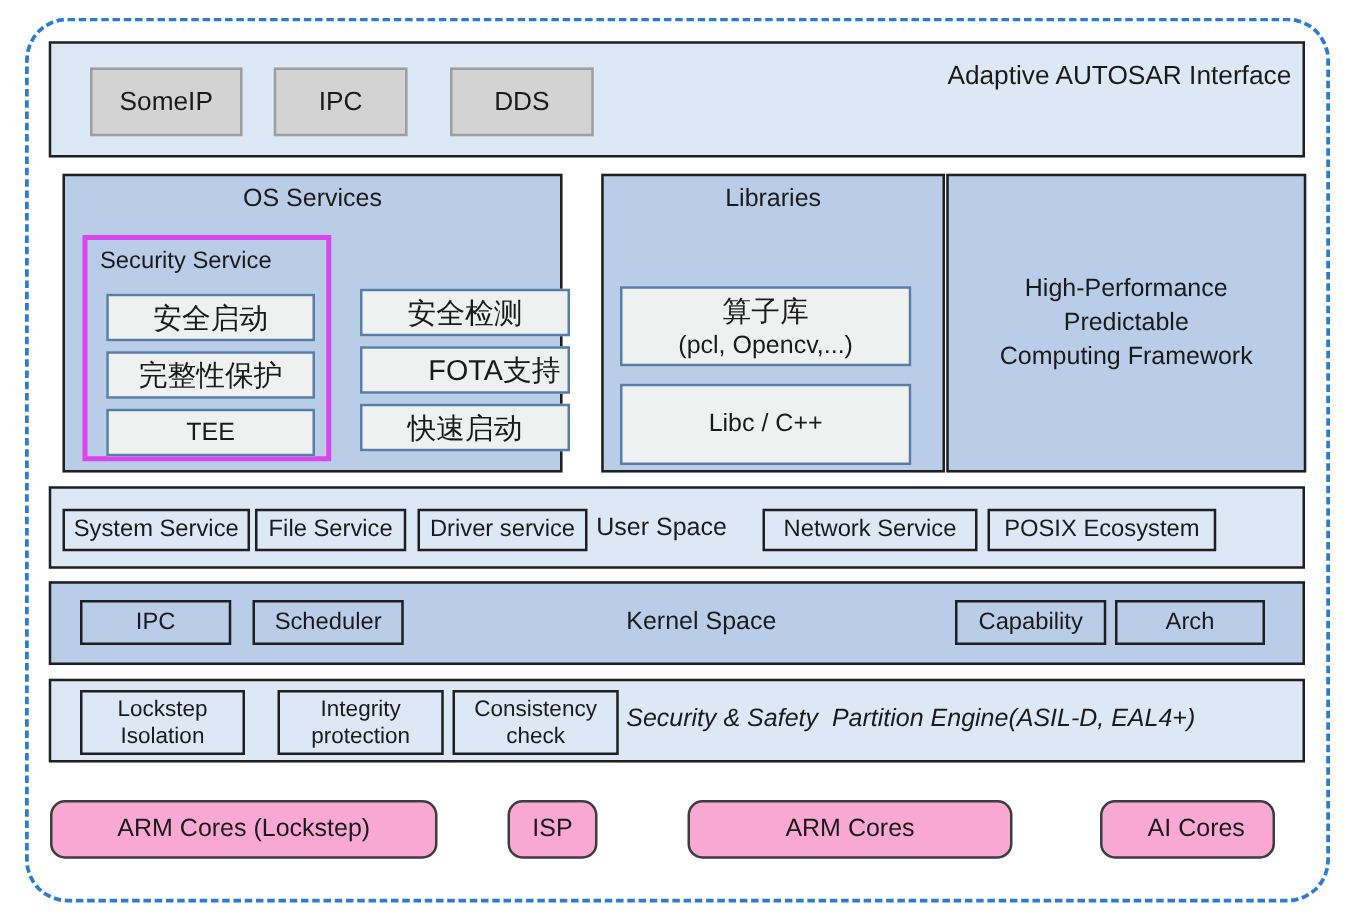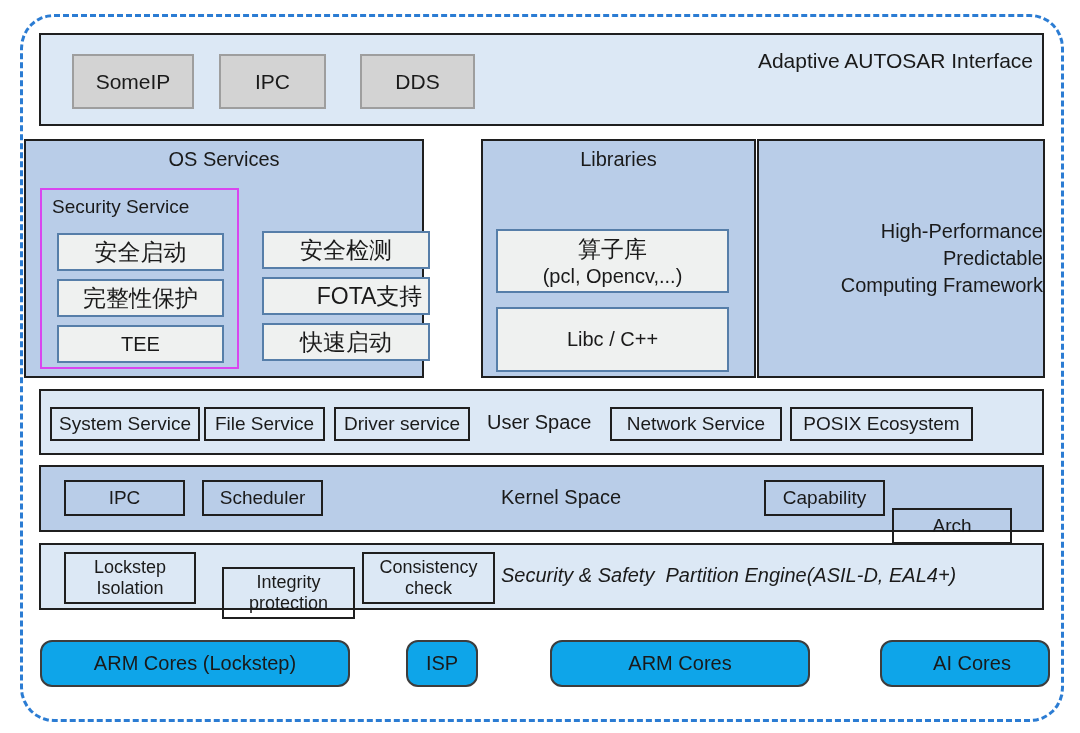--- a/index.html
+++ b/index.html
@@ -16,37 +16,37 @@
   
   .top-bar{left:39px;top:33px;width:1005px;height:93px;}
   .gray-chip{position:absolute;top:19px;height:55px;background:#d3d3d3;border:2px solid #9e9e9e;
     box-sizing:border-box;display:flex;align-items:center;justify-content:center;
     font-size:21px;}
   .top-title{position:absolute;right:9px;top:14px;font-size:21px;font-weight:500;}
 
   
   .mid-box{top:139px;height:239px;}
   .box-title{text-align:center;margin-top:7px;font-size:20px;font-weight:500;}
-  .sub-box{position:absolute;border:2px solid #d946ef;box-sizing:border-box;}
+  .sub-box{position:absolute;border:4px solid #d946ef;box-sizing:border-box;}
   .sub-label{font-size:19px;font-weight:500;padding:6px 0 0 10px;}
   .lite-chip{position:absolute;background:#eff1f0;border:2px solid #567ea9;box-sizing:border-box;
     display:flex;align-items:center;justify-content:center;flex-direction:column;
     font-size:23px;}
   .lite-chip.latin{font-size:20px;}
-  .framework-text{height:100%;display:flex;flex-direction:column;align-items:flex-end;justify-content:center;
+  .framework-text{height:100%;display:flex;flex-direction:column;align-items:center;justify-content:center;
     font-size:20px;font-weight:500;line-height:1.35;}
 
   
   .row-chip{position:absolute;border:2px solid #1f1f1f;box-sizing:border-box;background:transparent;
     display:flex;align-items:center;justify-content:center;font-size:19px;}
   .row-chip.two-line{flex-direction:column;font-size:18px;line-height:1.18;}
   .row-label{position:absolute;font-size:20px;white-space:pre;}
 
   
-  .hw-chip{position:absolute;top:640px;height:47px;background:#0ea5e9;border:2px solid #3d3d3d;
+  .hw-chip{position:absolute;top:640px;height:47px;background:#f9a8d4;border:2px solid #3d3d3d;
     border-radius:12px;box-sizing:border-box;display:flex;align-items:center;justify-content:center;
     font-size:20px;}
 </style>
 </head>
 <body>
 
 <div id="canvas">
 
   <div class="dashed-frame"></div>
 
@@ -56,21 +56,21 @@
     </div>
     <div class="gray-chip" style="left:178px;width:107px;">
       <span>IPC</span>
     </div>
     <div class="gray-chip" style="left:319px;width:115px;">
       <span>DDS</span>
     </div>
     <div class="top-title">Adaptive AUTOSAR Interface</div>
   </div>
 
-  <div class="bar bg-mid mid-box" style="left:24px;width:400px;">
+  <div class="bar bg-mid mid-box" style="left:50px;width:400px;">
     <div class="box-title">OS Services</div>
     <div class="sub-box" style="left:14px;top:47px;width:199px;height:181px;">
       <div class="sub-label">Security Service</div>
       <div class="lite-chip" style="left:15px;top:43px;width:167px;height:38px;justify-content:center;">
         <span>安全启动</span>
       </div>
       <div class="lite-chip" style="left:15px;top:89px;width:167px;height:38px;">
         <span>完整性保护</span>
       </div>
       <div class="lite-chip latin" style="left:15px;top:135px;width:167px;height:38px;">
@@ -110,67 +110,67 @@
   <div class="bar bg-light" style="left:39px;top:389px;width:1005px;height:66px;">
     <div class="row-chip" style="left:9px;top:16px;width:150px;height:34px;">
       <span>System Service</span>
     </div>
     <div class="row-chip" style="left:163px;top:16px;width:121px;height:34px;">
       <span>File Service</span>
     </div>
     <div class="row-chip" style="left:293px;top:16px;width:136px;height:34px;">
       <span>Driver service</span>
     </div>
-    <div class="row-label" style="left:436px;top:20px;margin-left:10px;">User Space</div>
+    <div class="row-label" style="left:436px;top:20px;">User Space</div>
     <div class="row-chip" style="left:569px;top:16px;width:172px;height:34px;">
       <span>Network Service</span>
     </div>
     <div class="row-chip" style="left:749px;top:16px;width:183px;height:34px;">
       <span>POSIX Ecosystem</span>
     </div>
   </div>
 
   <div class="bar bg-mid" style="left:39px;top:465px;width:1005px;height:67px;">
     <div class="row-chip" style="left:23px;top:13px;width:121px;height:36px;">
       <span>IPC</span>
     </div>
     <div class="row-chip" style="left:161px;top:13px;width:121px;height:36px;">
       <span>Scheduler</span>
     </div>
     <div class="row-label" style="left:460px;top:19px;">Kernel Space</div>
     <div class="row-chip" style="left:723px;top:13px;width:121px;height:36px;">
       <span>Capability</span>
     </div>
-    <div class="row-chip" style="left:851px;top:13px;width:120px;height:36px;margin-top:28px;">
+    <div class="row-chip" style="left:851px;top:13px;width:120px;height:36px;">
       <span>Arch</span>
     </div>
   </div>
 
   <div class="bar bg-light" style="left:39px;top:543px;width:1005px;height:67px;">
     <div class="row-chip two-line" style="left:23px;top:7px;width:132px;height:52px;">
       <span>Lockstep</span>
       <span>Isolation</span>
     </div>
-    <div class="row-chip two-line" style="left:181px;top:7px;width:133px;height:52px;margin-top:15px;">
+    <div class="row-chip two-line" style="left:181px;top:7px;width:133px;height:52px;">
       <span>Integrity</span>
       <span>protection</span>
     </div>
     <div class="row-chip two-line" style="left:321px;top:7px;width:133px;height:52px;">
       <span>Consistency</span>
       <span>check</span>
     </div>
     <div class="row-label" style="left:460px;top:19px;font-style:italic;">Security &amp; Safety  Partition Engine(ASIL-D, EAL4+)</div>
   </div>
 
   <div class="hw-chip" style="left:40px;width:310px;">
     <span>ARM Cores (Lockstep)</span>
   </div>
   <div class="hw-chip" style="left:406px;width:72px;">
     <span>ISP</span>
   </div>
   <div class="hw-chip" style="left:550px;width:260px;">
     <span>ARM Cores</span>
   </div>
-  <div class="hw-chip" style="left:880px;width:170px;padding-left:14px;">
+  <div class="hw-chip" style="left:880px;width:140px;padding-left:14px;">
     <span>AI Cores</span>
   </div>
 
 </div>
 
 </body></html>

